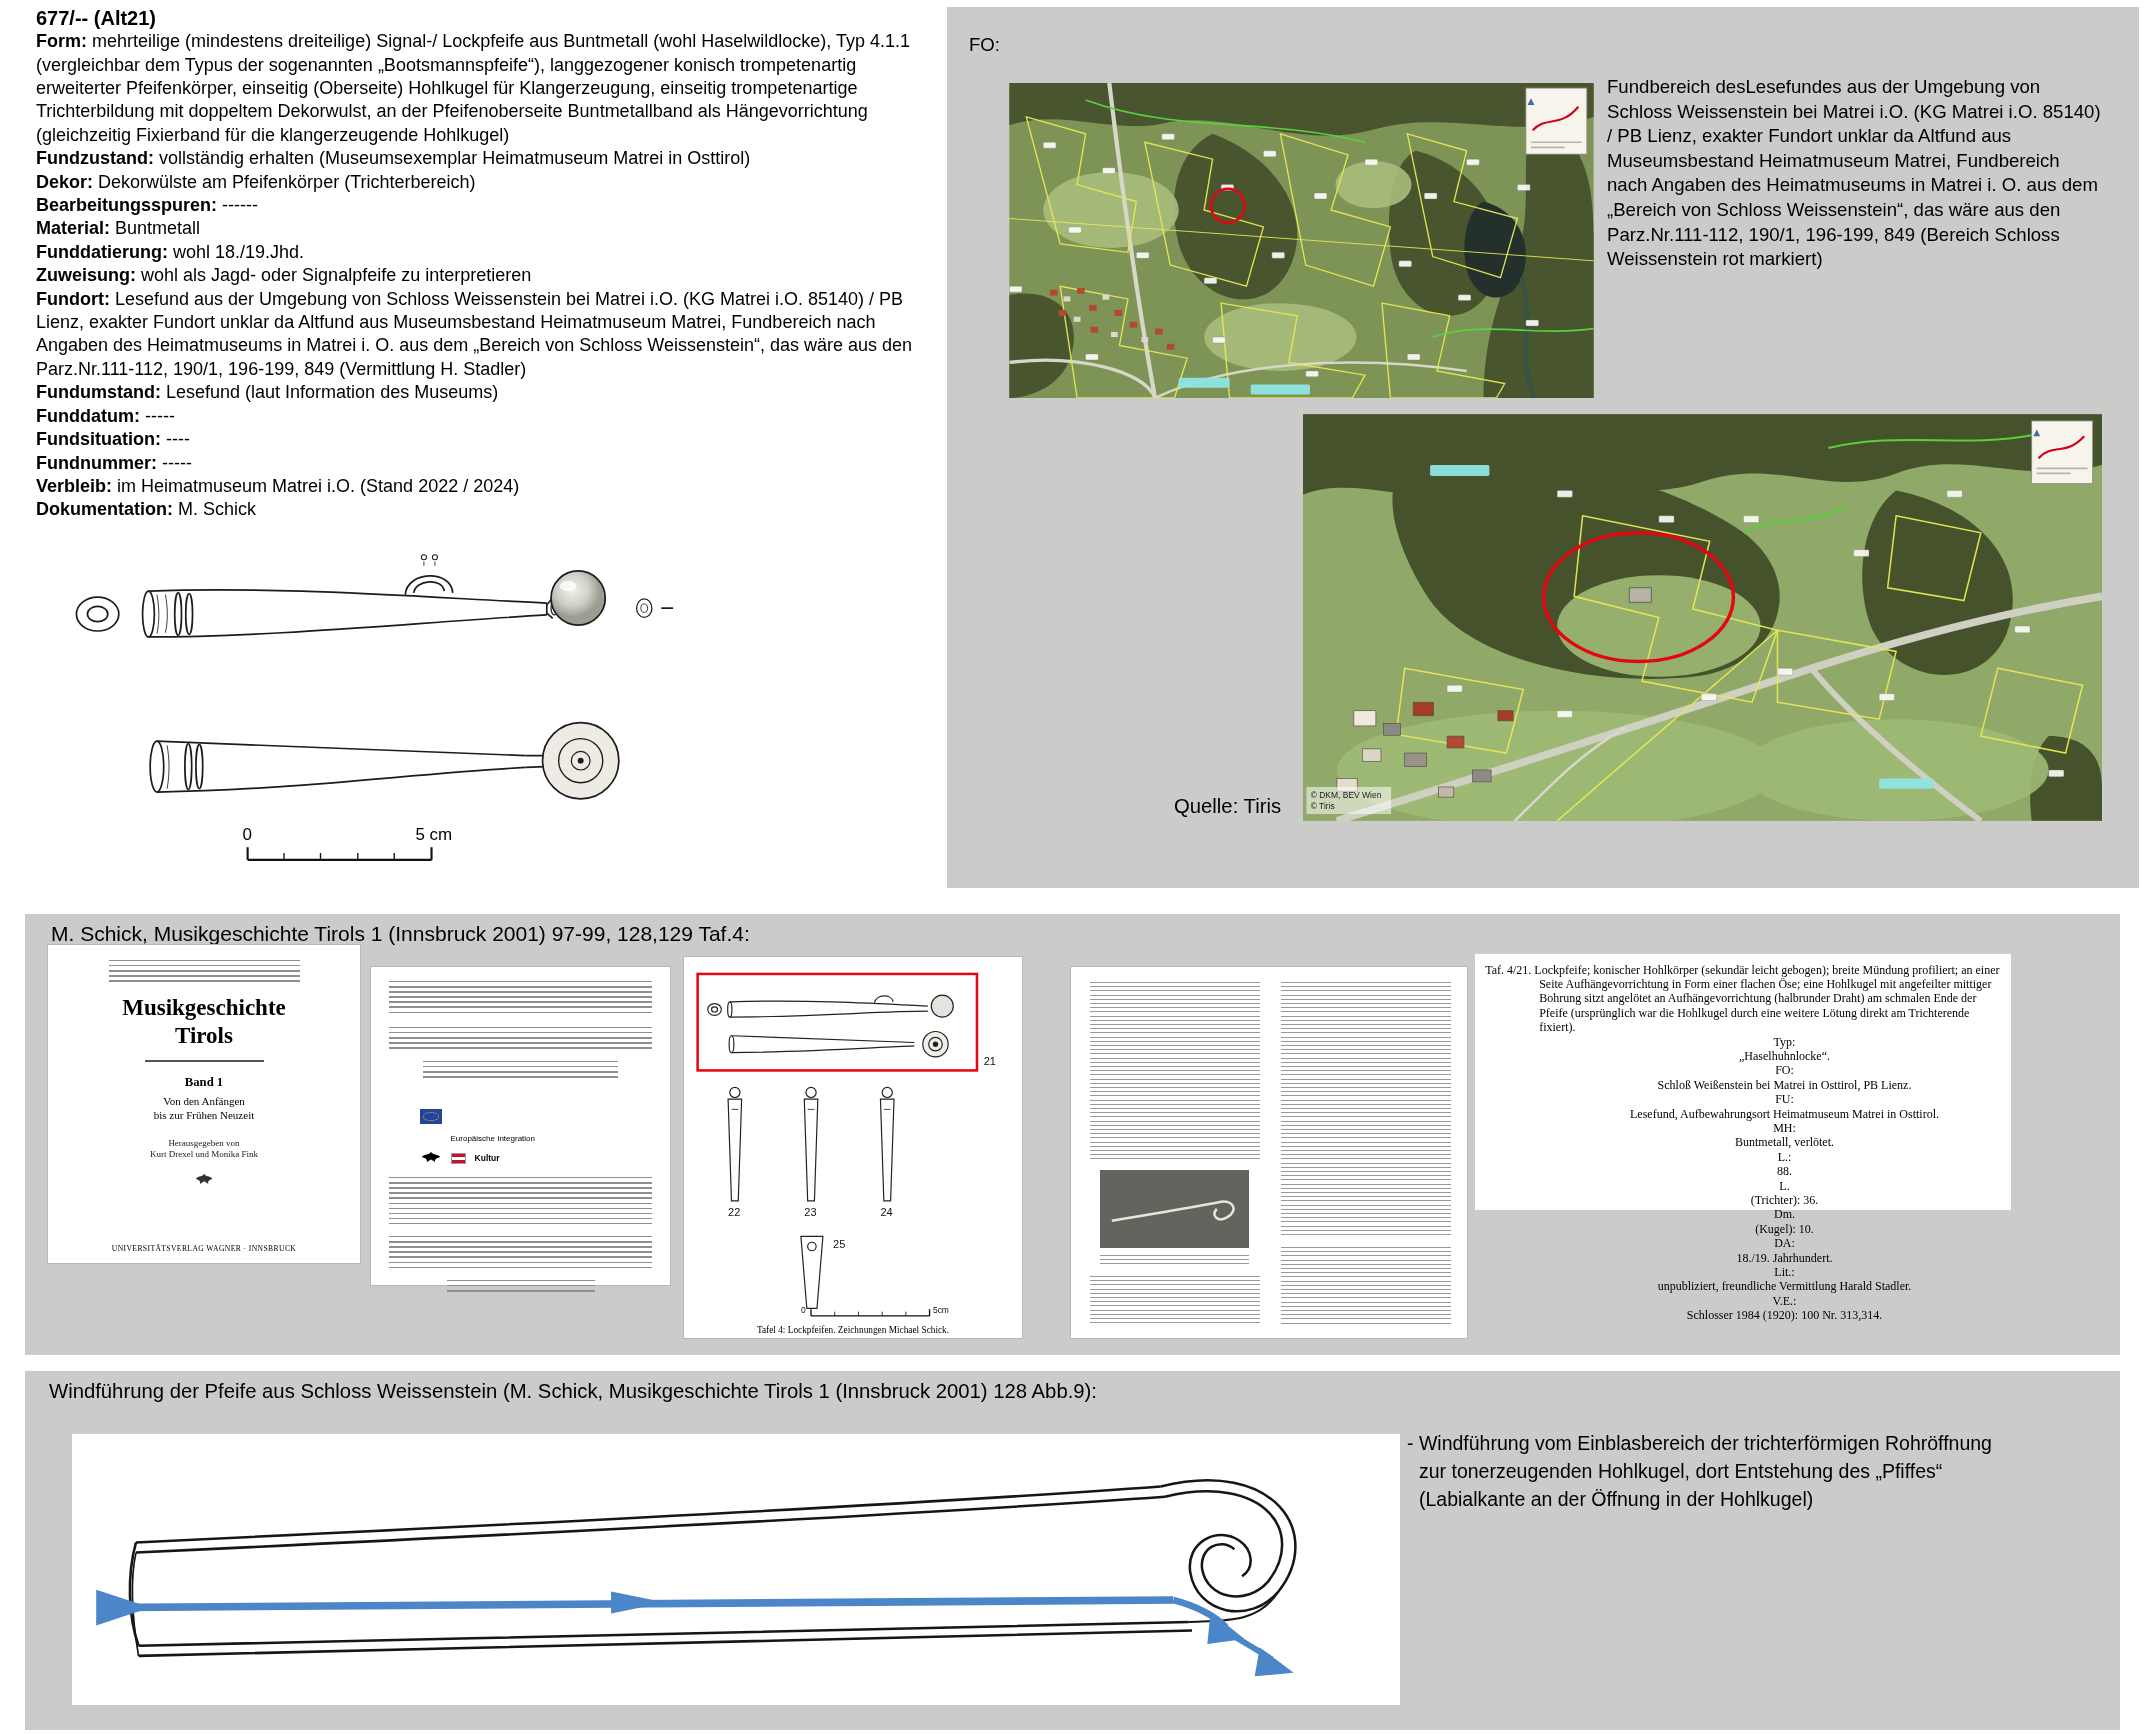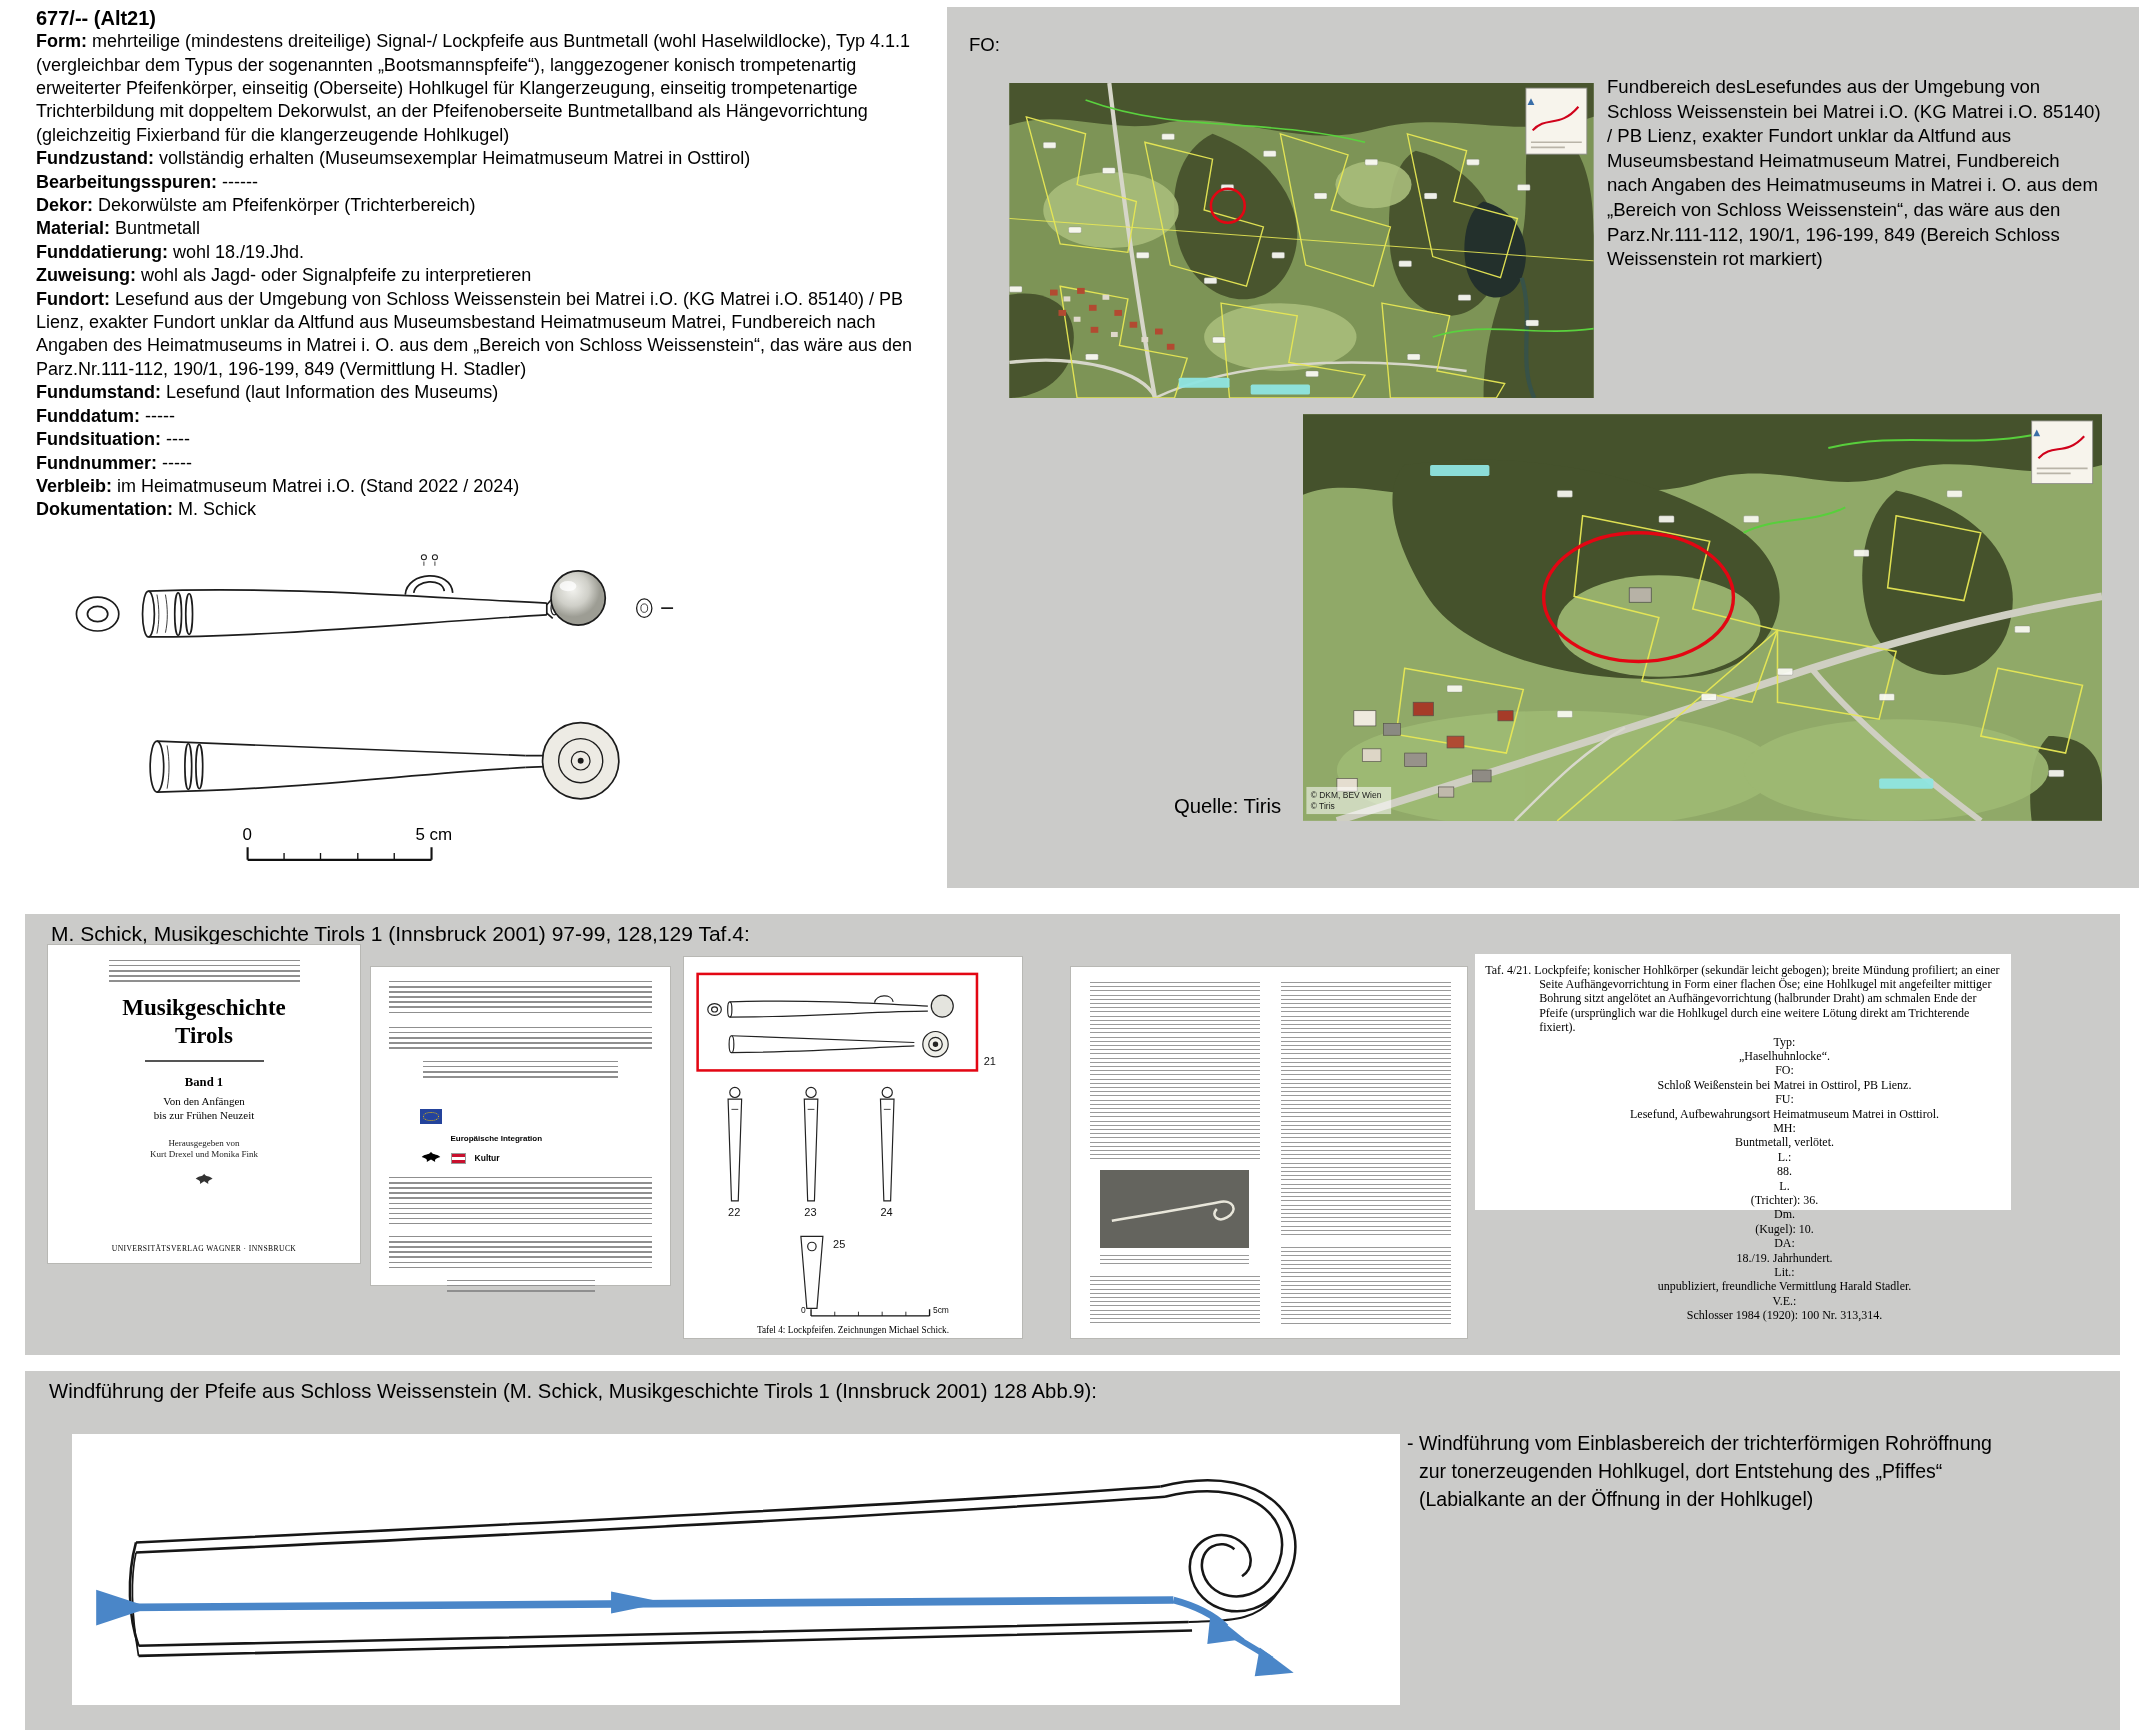--- a/index.html
+++ b/index.html
@@ -40,22 +40,22 @@
 </style>
 </head>
 <body>
 
 <div class="page">
 
   <div class="abs catalog">
     <div class="hd">677/-- (Alt21)</div>
     <div class="fld"><b>Form:</b> <span>mehrteilige (mindestens dreiteilige) Signal-/ Lockpfeife aus Buntmetall (wohl Haselwildlocke), Typ 4.1.1 (vergleichbar dem Typus der sogenannten „Bootsmannspfeife“), langgezogener konisch trompetenartig erweiterter Pfeifenkörper, einseitig (Oberseite) Hohlkugel für Klangerzeugung, einseitig trompetenartige Trichterbildung mit doppeltem Dekorwulst, an der Pfeifenoberseite Buntmetallband als Hängevorrichtung (gleichzeitig Fixierband für die klangerzeugende Hohlkugel)</span></div>
     <div class="fld"><b>Fundzustand:</b> <span>vollständig erhalten (Museumsexemplar Heimatmuseum Matrei in Osttirol)</span></div>
+    <div class="fld"><b>Dekor:</b> <span>Dekorwülste am Pfeifenkörper (Trichterbereich)</span></div>
     <div class="fld"><b>Bearbeitungsspuren:</b> <span>------</span></div>
-    <div class="fld"><b>Dekor:</b> <span>Dekorwülste am Pfeifenkörper (Trichterbereich)</span></div>
     <div class="fld"><b>Material:</b> <span>Buntmetall</span></div>
     <div class="fld"><b>Funddatierung:</b> <span>wohl 18./19.Jhd.</span></div>
     <div class="fld"><b>Zuweisung:</b> <span>wohl als Jagd- oder Signalpfeife zu interpretieren</span></div>
     <div class="fld"><b>Fundort:</b> <span>Lesefund aus der Umgebung von Schloss Weissenstein bei Matrei i.O. (KG Matrei i.O. 85140) / PB Lienz, exakter Fundort unklar da Altfund aus Museumsbestand Heimatmuseum Matrei, Fundbereich nach Angaben des Heimatmuseums in Matrei i. O. aus dem „Bereich von Schloss Weissenstein“, das wäre aus den Parz.Nr.111-112, 190/1, 196-199, 849 (Vermittlung H. Stadler)</span></div>
     <div class="fld"><b>Fundumstand:</b> <span>Lesefund (laut Information des Museums)</span></div>
     <div class="fld"><b>Funddatum:</b> <span>-----</span></div>
     <div class="fld"><b>Fundsituation:</b> <span>----</span></div>
     <div class="fld"><b>Fundnummer:</b> <span>-----</span></div>
     <div class="fld"><b>Verbleib:</b> <span>im Heimatmuseum Matrei i.O. (Stand 2022 / 2024)</span></div>
     <div class="fld"><b>Dokumentation:</b> <span>M. Schick</span></div>
@@ -338,21 +338,21 @@
   </div>
 
   <div class="scan" style="left:370px;top:966px;width:301px;height:320px;">
     <div class="tb" style="margin:13.6px auto 0;width:263px;height:36px;"></div>
     <div class="tb" style="margin:10.2px auto 0;width:263px;height:24px;"></div>
     <div class="tb" style="margin:10.2px auto 0;width:195px;height:17px;"></div>
     <div style="margin:12px 0 0 49px;display:flex;align-items:center;gap:8.5px;">
       <div style="width:22px;height:15.3px;background:#24439c;position:relative;">
         <div style="position:absolute;inset:3.4px;border:0.8px dotted #f2c200;border-radius:50%;"></div>
       </div>
-      <span style="font-size:8px;font-weight:bold;margin-top:44px;">Europäische Integration</span>
+      <span style="font-size:8px;font-weight:normal;margin-top:44px;">Europäische Integration</span>
     </div>
     <div style="margin:8.5px 0 0 49px;display:flex;align-items:center;gap:8.5px;">
       <svg width="22" height="13.6" viewBox="0 0 26 16">
         <path d="M13,1 C11,5 7,3 2,7 C7,9 9,9 8,13 L13,10 L18,13 C17,9 19,9 24,7 C19,3 15,5 13,1 Z" fill="#000"></path>
       </svg>
       <span style="display:inline-block;width:13.6px;height:9.3px;background:linear-gradient(#c8102e 33%,#fff 33%,#fff 66%,#c8102e 66%);border:0.4px solid #999;"></span>
       <span style="font-size:8.5px;font-weight:bold;">Kultur</span>
     </div>
     <div class="tb" style="margin:12px auto 0;width:263px;height:49px;"></div>
     <div class="tb" style="margin:10.2px auto 0;width:263px;height:34px;"></div>

